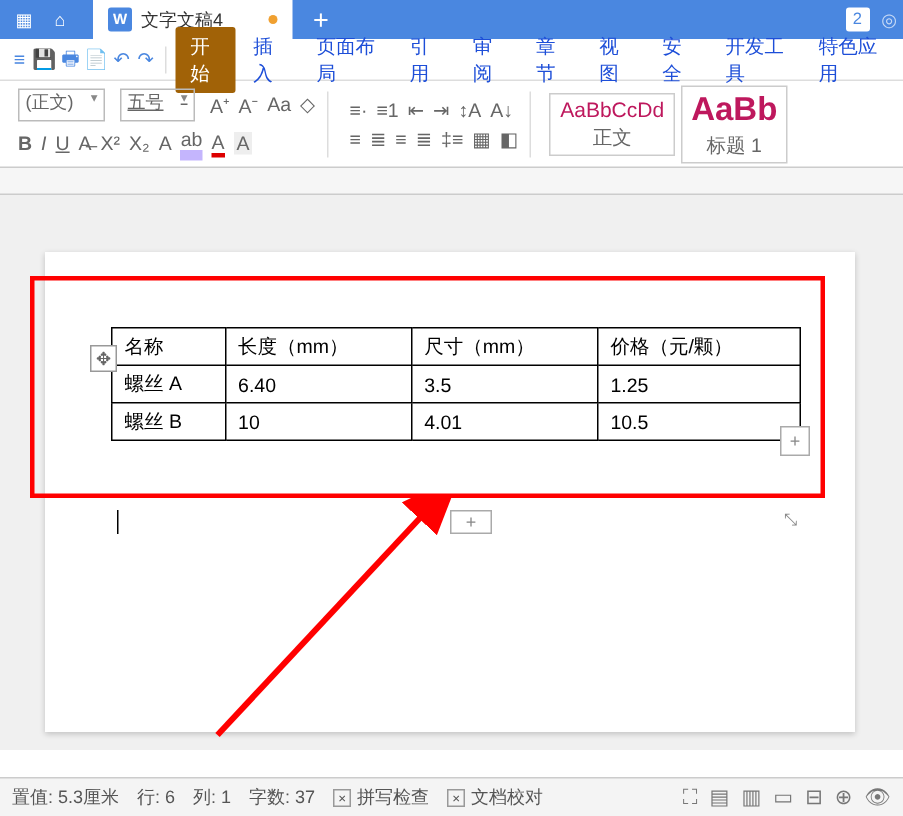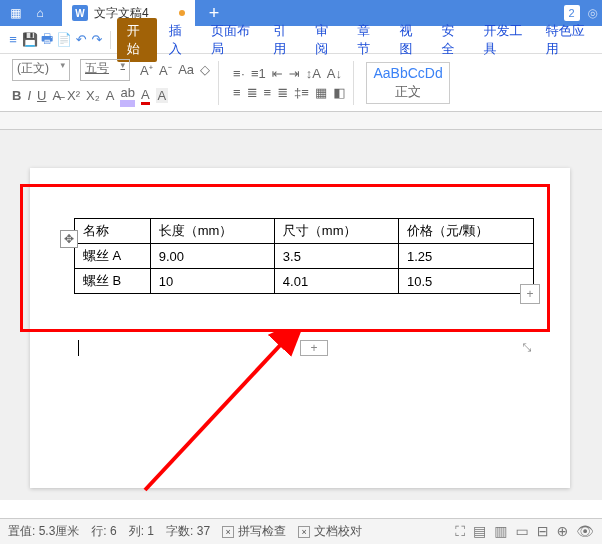--- a/index.html
+++ b/index.html
@@ -19,21 +19,21 @@
 .menubar .mtab { padding: 4px 10px; color: #1d4ed8; font-size: 13px; }
 .menubar .mtab.active { background: #a16207; color: #fff; border-radius: 2px; }
 .ribbon { background: #fff; height: 58px; border-bottom: 1px solid #ccc; display: flex; align-items: center; padding: 4px 6px; overflow: hidden; }
 .fontbox, .sizebox { border: 1px solid #bbb; height: 22px; display: flex; align-items: flex-start; padding: 0 4px; font-size: 12px; margin-right: 4px; }
 .fontbox { width: 58px; } .sizebox { width: 50px; text-decoration: underline; }
 .dd { color: #888; font-size: 9px; margin-left: auto; }
 .rgroup { display: flex; flex-direction: column; gap: 4px; margin-left: 6px; }
 .rrow { display: flex; align-items: center; gap: 6px; color: #666; font-size: 13px; }
 .rsep { width: 1px; height: 44px; background: #ddd; margin: 0 8px; }
 .stylebox { border: 1px solid #ccc; padding: 2px 6px; text-align: center; margin-left: 4px; }
-.stylebox .prev { font-size: 14px; color: #3b82f6; }
+.stylebox .prev { font-size: 14px; color: #be185d; }
 .stylebox .lab { font-size: 13px; color: #666; margin-top: 2px; }
 .stylebox.big .prev { font-size: 22px; font-weight: bold; }
 .ruler { height: 18px; border-bottom: 1px solid #ccc; background: #f6f6f6; }
 .page-area { background: #f0f0f0; height: 370px; padding-top: 38px; position: relative; }
 .page { background: #fff; width: 540px; margin-left: 30px; min-height: 320px; box-shadow: 0 1px 4px rgba(0,0,0,.2); position: relative; padding: 38px 18px; }
 .redbox { border: 3px solid #f00; position: absolute; left: 20px; top: 54px; width: 530px; height: 148px; pointer-events: none; z-index: 5; }
 .movehandle { position: absolute; left: 30px; top: 62px; width: 18px; height: 18px; border: 1px solid #999; background: #fff; display: flex; align-items: center; justify-content: center; font-size: 12px; color: #666; z-index: 6; }
 .tbl { border-collapse: collapse; width: 460px; margin-left: 26px; margin-top: 12px; }
 .tbl th, .tbl td { border: 1px solid #000; padding: 3px 8px; text-align: left; font-size: 13px; font-weight: normal; }
 .addcol { position: absolute; right: 30px; top: 116px; width: 20px; height: 20px; border: 1px solid #aaa; background: #fff; display: flex; align-items: center; justify-content: center; color: #888; z-index: 6; }
@@ -131,38 +131,42 @@
       <span>‡≡</span>
       <span>▦</span>
       <span>◧</span>
     </div>
   </div>
   <div class="rsep"></div>
   <div class="stylebox">
     <div class="prev">AaBbCcDd</div>
     <div class="lab">正文</div>
   </div>
+  <div class="stylebox big">
+    <div class="prev">AaBb</div>
+    <div class="lab">标题 1</div>
+  </div>
 </div>
 
 <div class="ruler"></div>
 
 <div class="page-area">
   <div class="page">
     <div class="movehandle">✥</div>
     <table class="tbl">
       <tbody>
           <tr>
         <th>名称</th>
         <th>长度（mm）</th>
         <th>尺寸（mm）</th>
         <th>价格（元/颗）</th>
       </tr>
       <tr>
         <td>螺丝 A</td>
-        <td>9.00</td>
+        <td>6.40</td>
         <td>3.5</td>
         <td>1.25</td>
       </tr>
       <tr>
         <td>螺丝 B</td>
         <td>10</td>
         <td>4.01</td>
         <td>10.5</td>
       </tr>
     </tbody>

